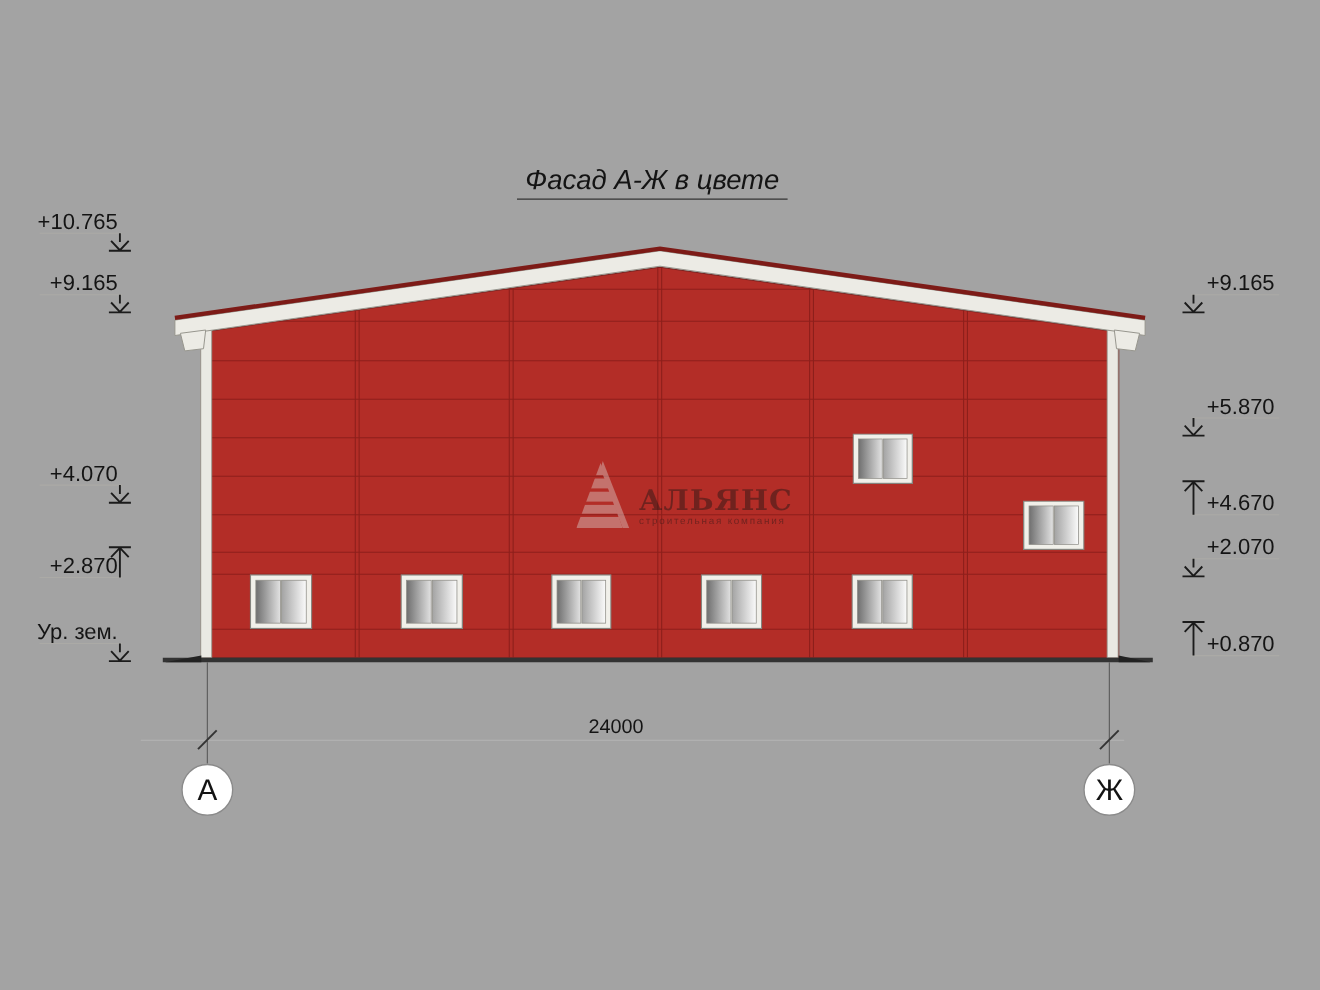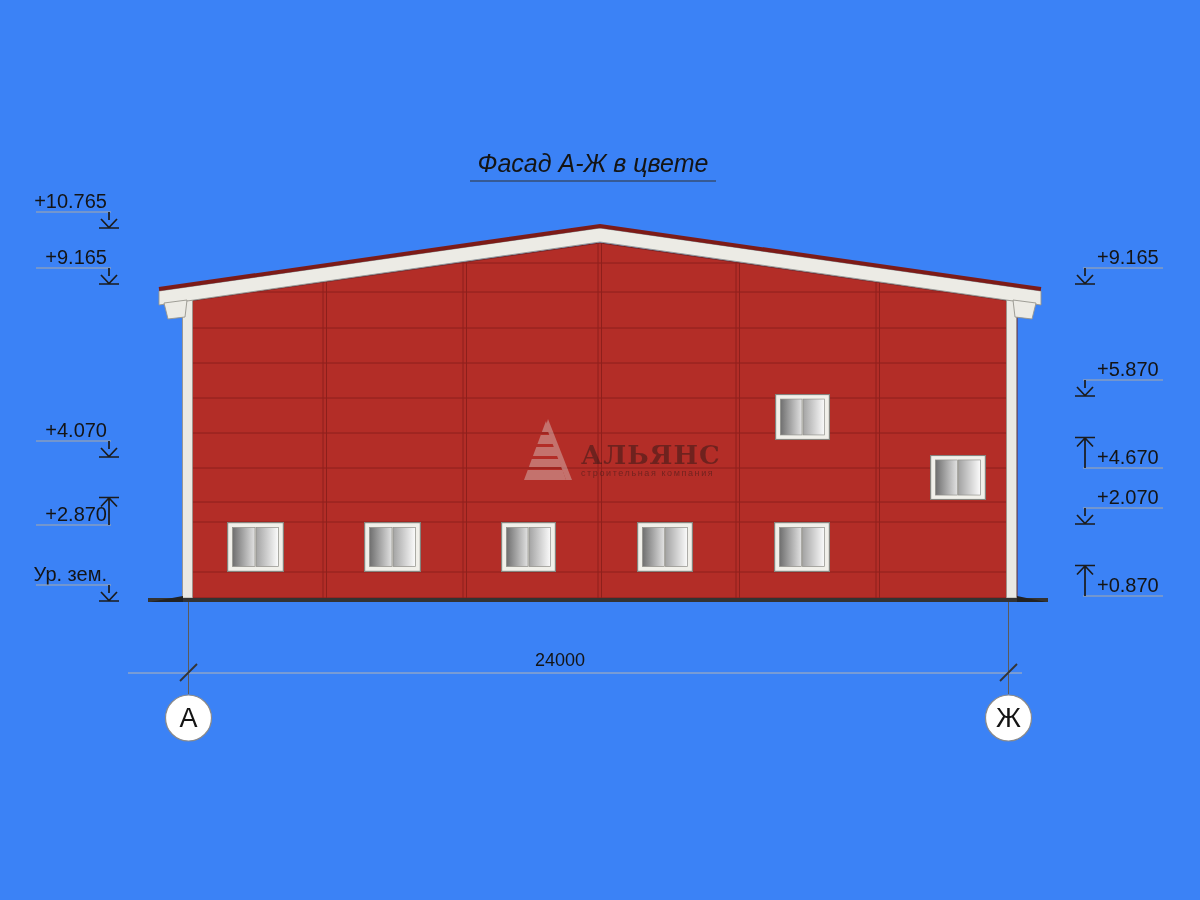--- a/index.html
+++ b/index.html
@@ -1,16 +1,16 @@
 <!DOCTYPE html>
 <html><head>
 <meta charset="utf-8">
 <style>
   html,body{margin:0;padding:0;background:#ffffff;}
-  .stage{position:relative;width:1200px;height:900px;background:#3b82f6;overflow:hidden;
+  .stage{position:relative;width:1200px;height:900px;background:#a3a3a3;overflow:hidden;
          font-family:"Liberation Sans", sans-serif;}
   svg text{font-family:"Liberation Sans", sans-serif;fill:#141414;}
   text.elev{font-size:20px;}
   text.dimtxt{font-size:18px;}
   text.axis{font-size:27px;}
   text.titletxt{font-size:25px;font-style:italic;}
   text.wm-big{font-family:"DejaVu Serif", serif;font-weight:bold;font-size:26px;letter-spacing:1px;}
   text.wm-small{font-size:9px;letter-spacing:1.6px;}
   .mline{stroke:#ABAAA6;stroke-width:1;}
   .arrow{stroke:#1b1b1b;stroke-width:1.7;fill:none;}

